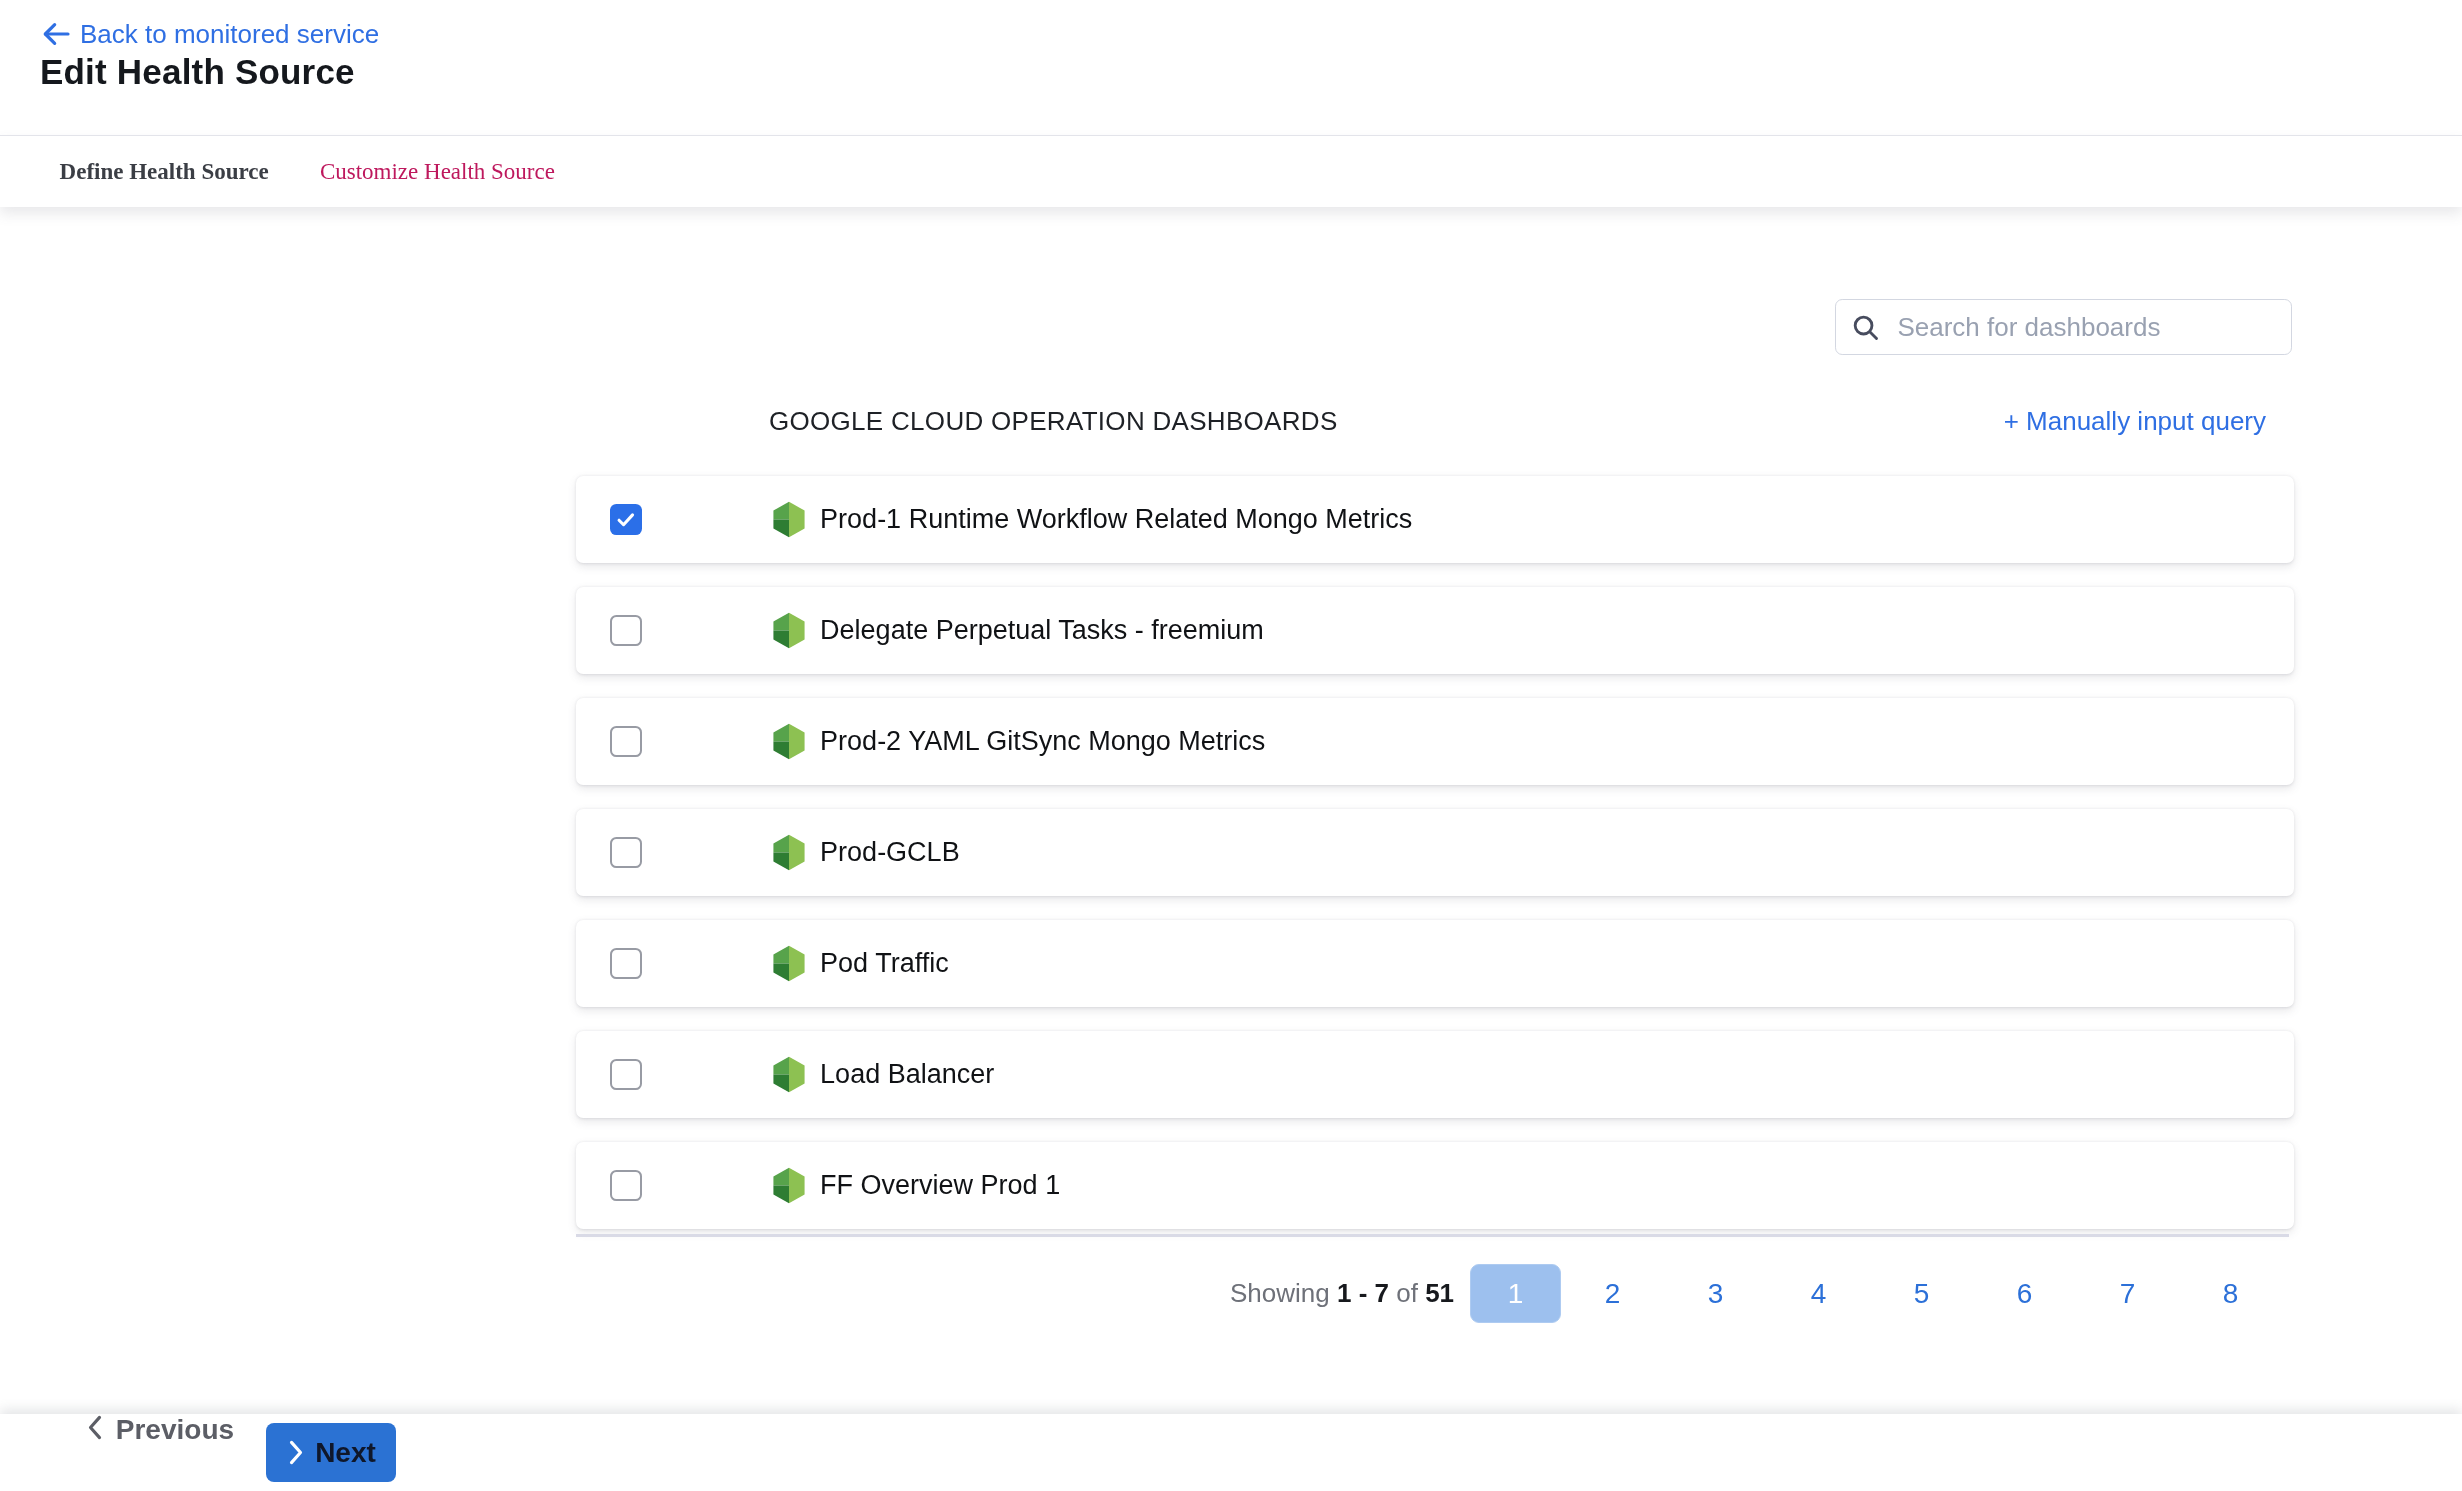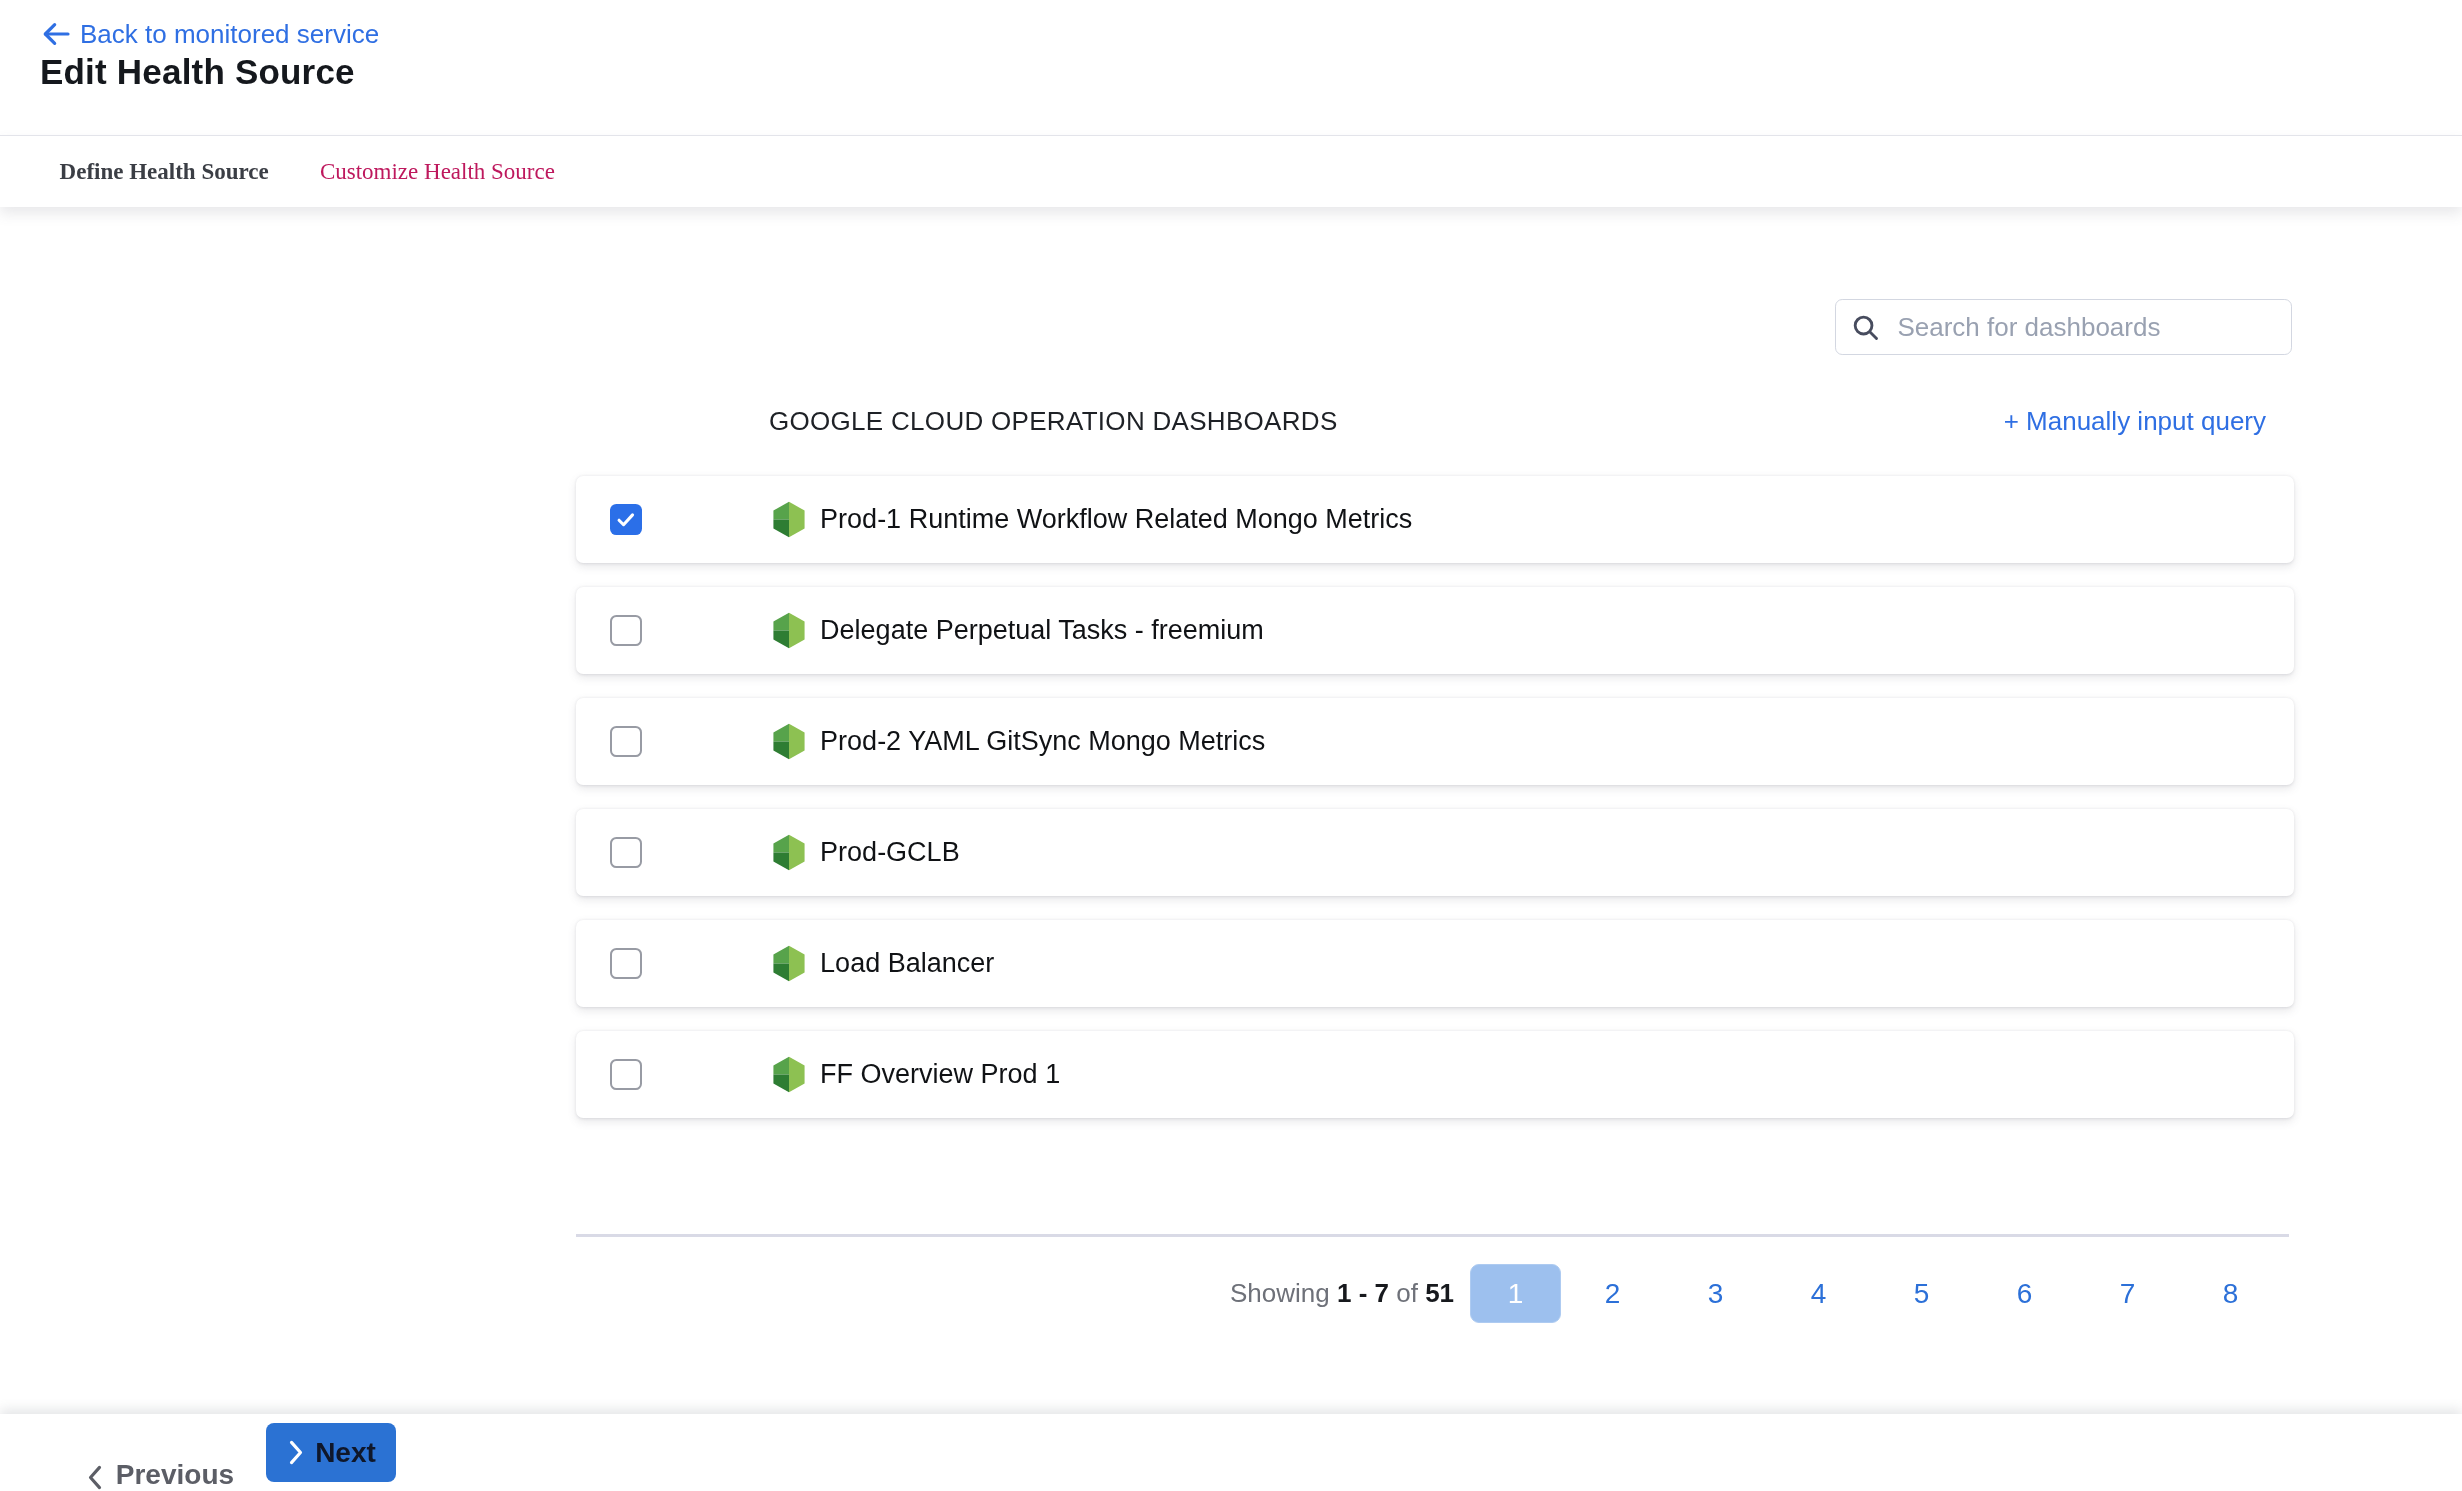--- a/index.html
+++ b/index.html
@@ -106,21 +106,21 @@
     width:103px; text-align:center; color:#2c70d8; font-size:28px; cursor:pointer;
   }
 
   
   .footer {
     position:absolute; left:0; right:0; top:1414px; height:77px; background:#fff;
     box-shadow:0 -5.4px 10.8px rgba(96,97,112,0.16);
   }
   .prev-button {
     position:absolute; left:85px; top:0; height:77px;
-    display:flex; align-items:flex-end; gap:10.8px;
+    display:flex; align-items:flex-start; gap:10.8px;
     color:#5c5e66; font-size:28px; font-weight:600; cursor:pointer;
   }
   .next-button {
     position:absolute; left:266px; top:9px; width:130px; height:59px;
     background:#2b72d3; border:none; border-radius:8px;
     display:flex; align-items:center; justify-content:center; gap:9px;
     color:#0f172a; font-size:28px; font-weight:600; cursor:pointer;
     font-family:"Liberation Sans", sans-serif;
   }
   .chev { width:20px; height:27px; }
@@ -199,20 +199,31 @@
       
     </div>
     <svg class="row-icon" viewBox="0 0 100 100">
       <polygon points="50,3 91,26.5 91,73.5 50,97" fill="#8dc152"></polygon>
       <polygon points="50,3 9,26.5 9,50 50,50" fill="#57a34b"></polygon>
       <polygon points="9,50 9,73.5 50,97 50,50" fill="#2e7d33"></polygon>
     </svg>
     <span class="row-label">Prod-GCLB</span>
   </div>
 
+  <div class="dashboard-row">
+    <div class="checkbox">
+      
+    </div>
+    <svg class="row-icon" viewBox="0 0 100 100">
+      <polygon points="50,3 91,26.5 91,73.5 50,97" fill="#8dc152"></polygon>
+      <polygon points="50,3 9,26.5 9,50 50,50" fill="#57a34b"></polygon>
+      <polygon points="9,50 9,73.5 50,97 50,50" fill="#2e7d33"></polygon>
+    </svg>
+    <span class="row-label">Pod Traffic</span>
+  </div>
 
   <div class="dashboard-row">
     <div class="checkbox">
       
     </div>
     <svg class="row-icon" viewBox="0 0 100 100">
       <polygon points="50,3 91,26.5 91,73.5 50,97" fill="#8dc152"></polygon>
       <polygon points="50,3 9,26.5 9,50 50,50" fill="#57a34b"></polygon>
       <polygon points="9,50 9,73.5 50,97 50,50" fill="#2e7d33"></polygon>
     </svg>

